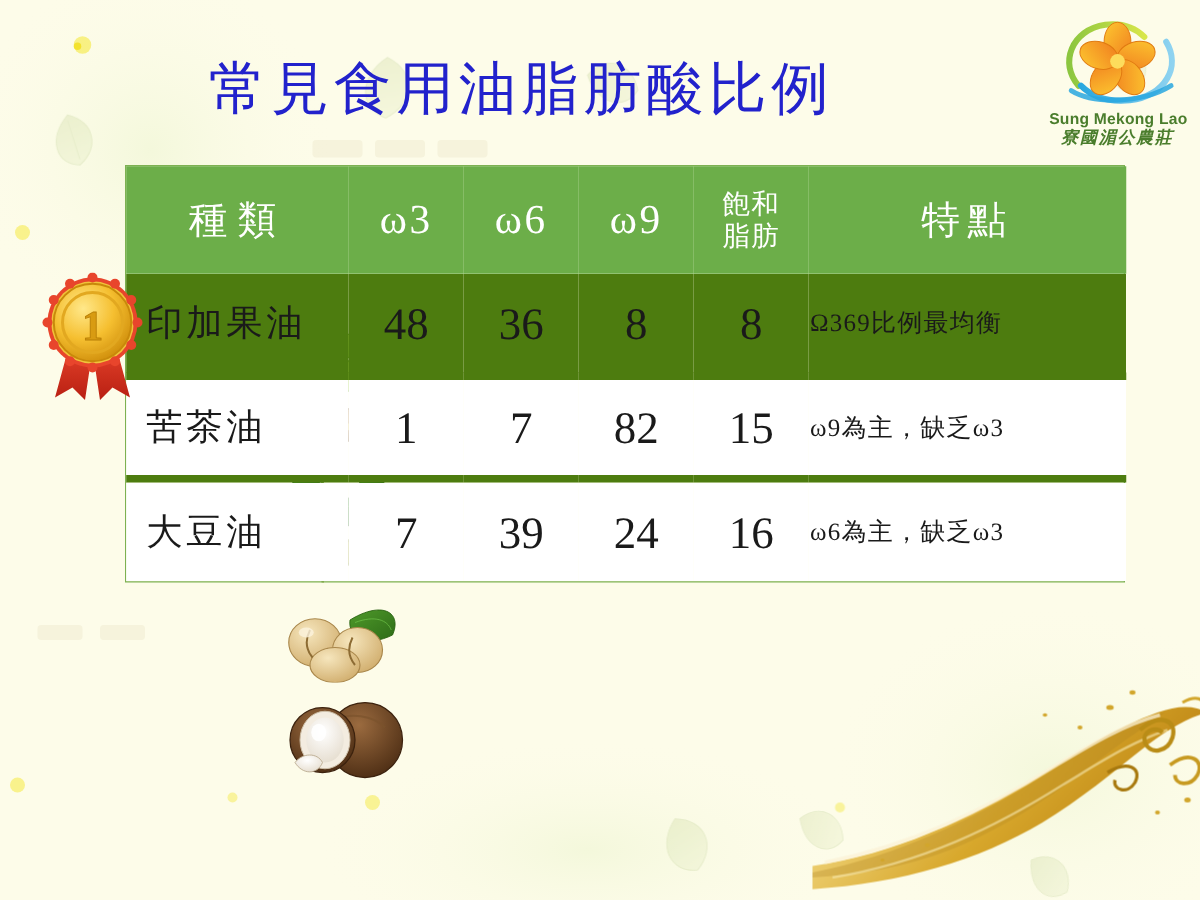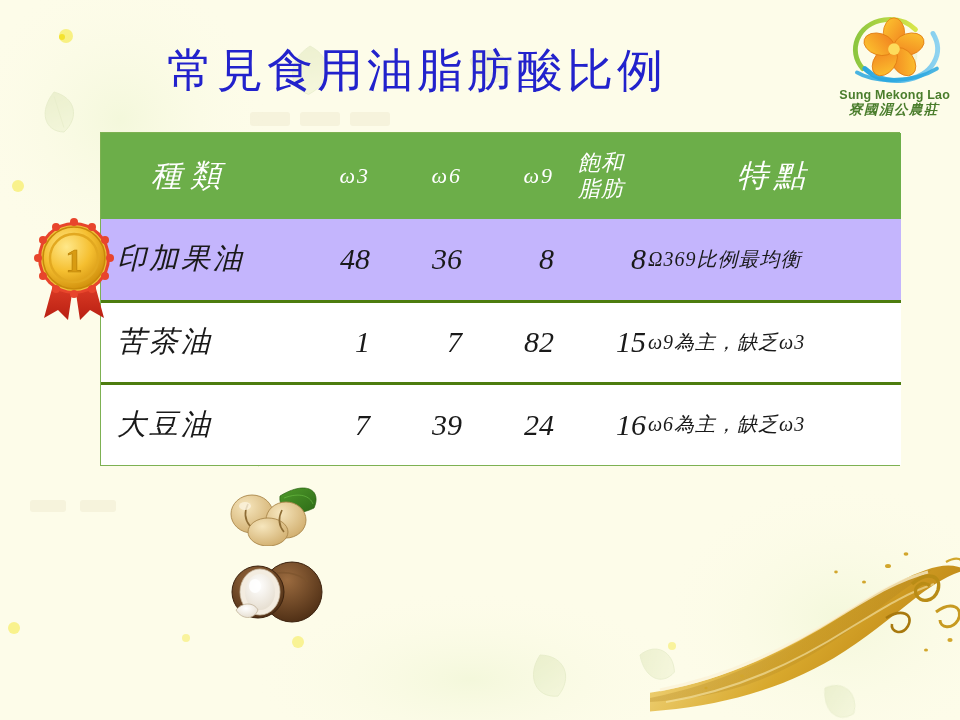--- a/index.html
+++ b/index.html
@@ -41,55 +41,54 @@
     z-index:5;
     margin-left:37px;
   }
 
   
   #table-wrap{
     position:absolute;left:100px;top:132px;width:800px;
     z-index:4;
     border:1px solid #7db152;
     box-sizing:border-box;
-    font-style:italic;
   }
   table{
     width:100%;border-collapse:collapse;table-layout:fixed;
   }
   thead th{
     background:#6cae49;color:#ffffff;
     font-weight:normal;
     font-family:"Liberation Serif",serif;
     height:84px;vertical-align:middle;
     border:none;
     letter-spacing:2px;
   }
   th.c-type{font-size:31px;letter-spacing:8px;}
-  th.c-om{font-size:22px;text-align:right;}
+  th.c-om{font-size:33px;}
   th.c-sat{font-size:22px;line-height:26px;letter-spacing:1px;}
   th.c-note{font-size:31px;letter-spacing:6px;}
 
   tbody tr{height:82px;}
-  tbody tr.shade td{background:#c4b5fd;}
+  tbody tr.shade td{background:#4d7c0f;}
   tbody tr.plain td{background:#ffffff;}
   tbody td{
-    border-top:3px solid #4d7c0f;
+    border-top:6px solid #4d7c0f;
     color:#1a1a1a;
     vertical-align:middle;
     position:relative;
   }
   tbody tr:first-child td{border-top:none;}
 
   td.c-type{
     font-size:29px;letter-spacing:3px;
     padding-left:16px;text-align:left;white-space:nowrap;
     position:relative;
   }
-  td.c-num{font-size:30px;text-align:right;font-family:"Liberation Serif",serif;}
+  td.c-num{font-size:36px;text-align:center;font-family:"Liberation Serif",serif;}
   td.c-note{font-size:20px;text-align:left;letter-spacing:1px;white-space:nowrap;}
 
   
   col.w-type{width:178px;}
   col.w-o3{width:92px;}
   col.w-o6{width:92px;}
   col.w-o9{width:92px;}
   col.w-sat{width:92px;}
   col.w-note{width:254px;}
 

